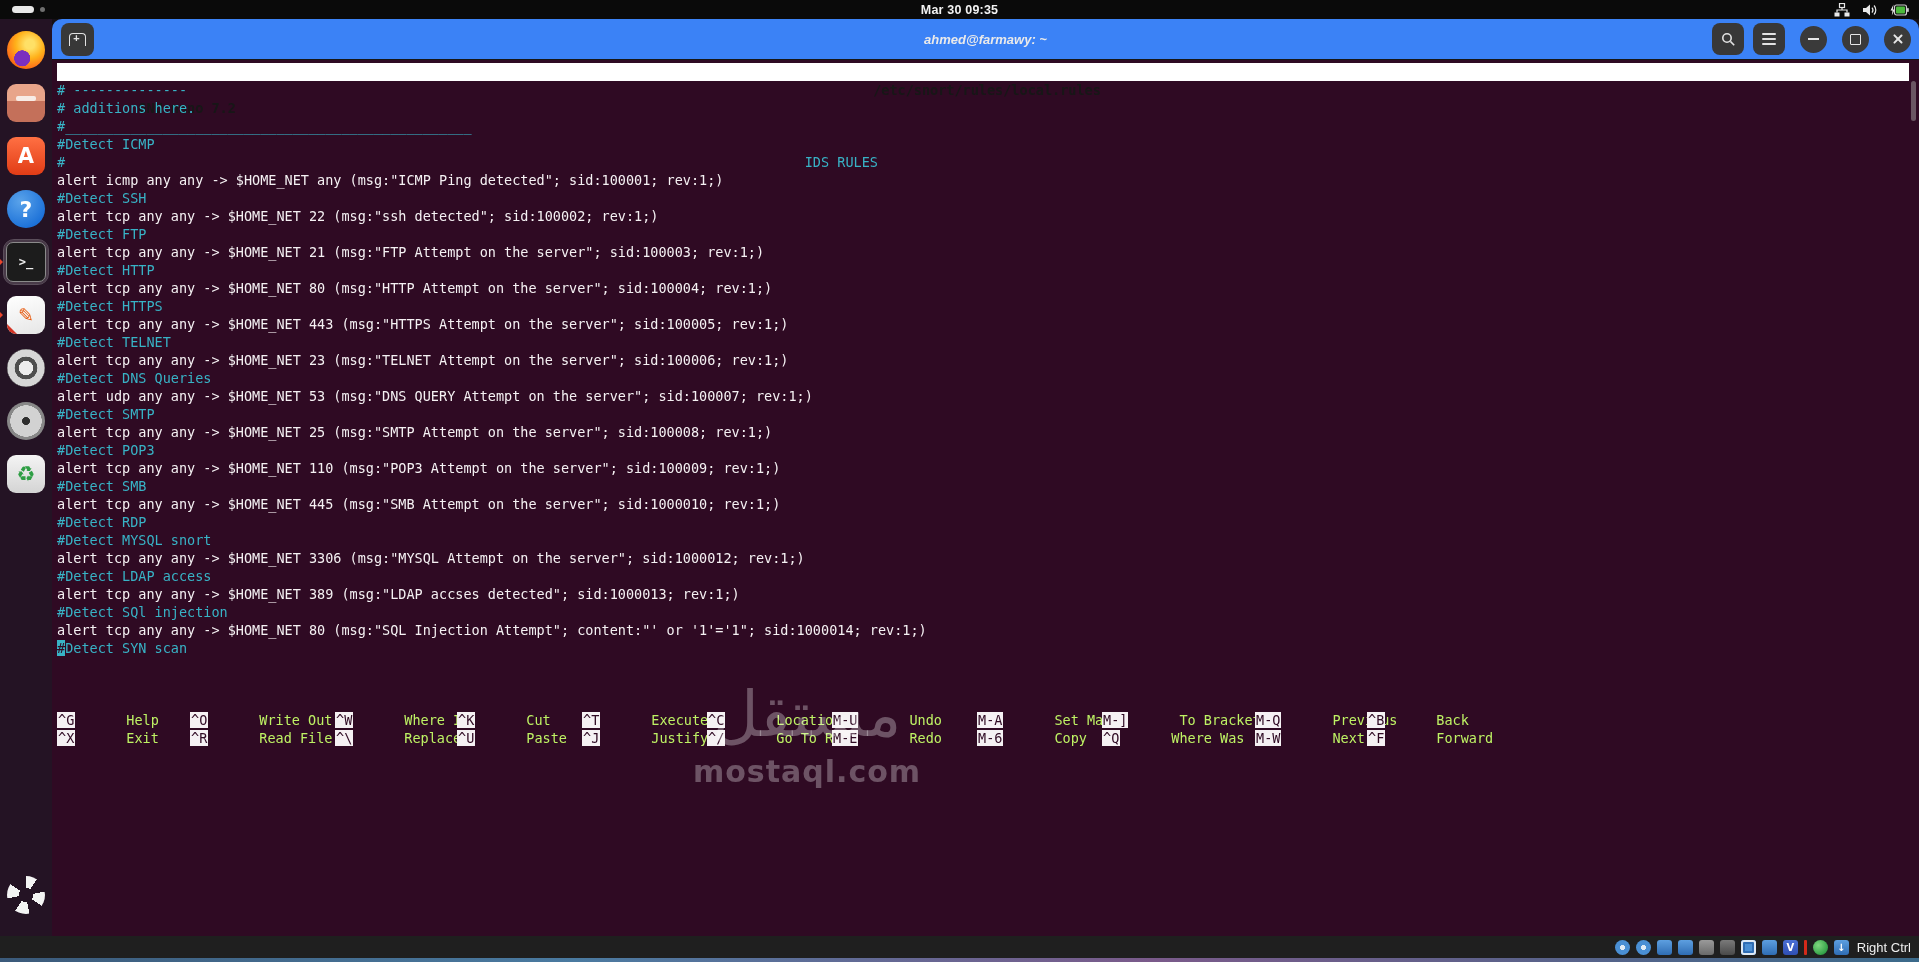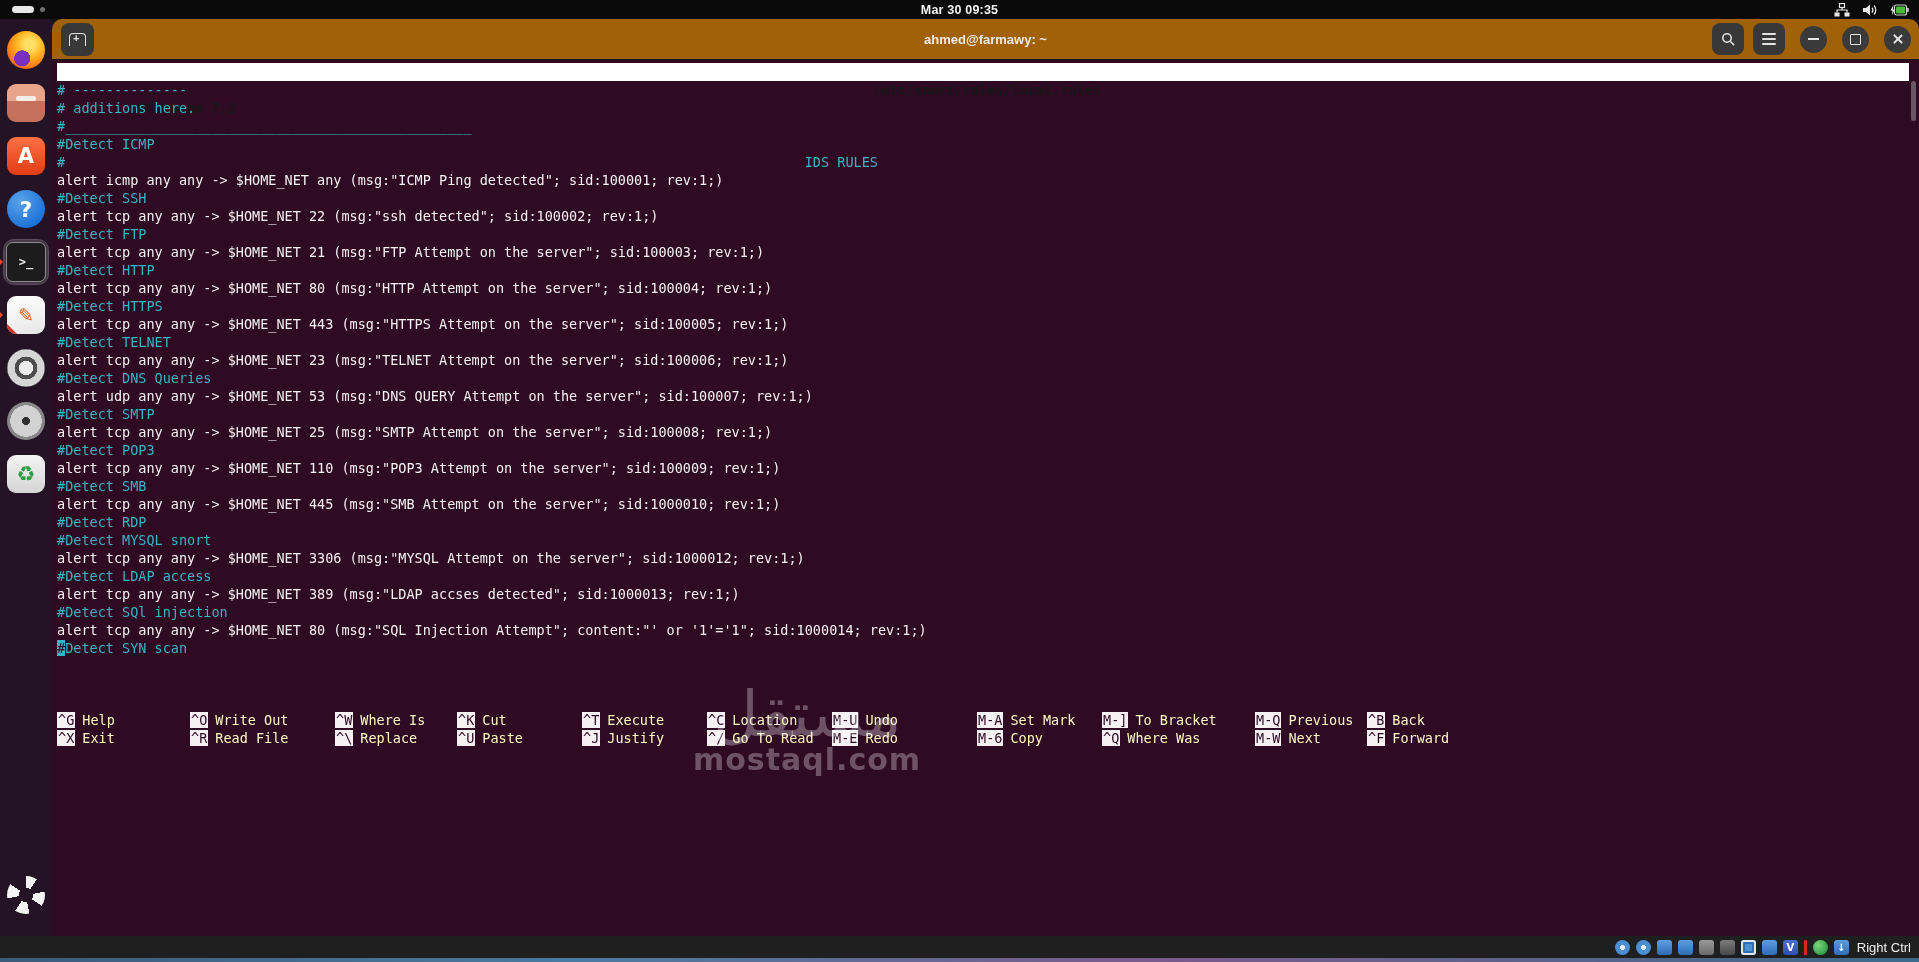--- a/index.html
+++ b/index.html
@@ -48,21 +48,21 @@
   .showapps{position:absolute;bottom:22px;left:7px;width:38px;height:38px;border-radius:50%;cursor:pointer;
     background:
       radial-gradient(circle,#241324 0 26%, rgba(0,0,0,0) 27%),
       conic-gradient(#f4f4f4 0 35deg, rgba(0,0,0,0) 35deg 80deg, #f4f4f4 80deg 125deg,
         rgba(0,0,0,0) 125deg 170deg, #f4f4f4 170deg 215deg, rgba(0,0,0,0) 215deg 260deg,
         #f4f4f4 260deg 305deg, rgba(0,0,0,0) 305deg 360deg);}
 
   
   .window{position:absolute;left:52px;top:19px;width:1867px;height:917px;border-radius:10px 10px 0 0;
     overflow:hidden;background:#2f0a23;z-index:10;box-shadow:0 0 0 1px #141414;}
-  .titlebar{position:relative;height:40px;background:#a16207;border-bottom:1px solid #161616;}
+  .titlebar{position:relative;height:40px;background:#3b82f6;border-bottom:1px solid #161616;font-style:italic;}
   .tabbtn{position:absolute;left:9px;top:4px;width:33px;height:33px;background:#383838;border-radius:8px;
     display:flex;align-items:center;justify-content:center;cursor:pointer;}
   .tabglyph{width:15px;height:12px;border:1.6px solid #e2e2e2;border-bottom:none;border-radius:4px 4px 0 0;
     position:relative;display:block;}
   .tabglyph::after{content:"+";position:absolute;left:3px;top:-2px;color:#e2e2e2;font-size:11px;
     font-weight:bold;line-height:12px;}
   .wtitle{position:absolute;left:0;right:0;top:0;height:40px;display:flex;align-items:center;
     justify-content:center;color:#eaeaea;font-size:13px;font-weight:bold;pointer-events:none;}
   .wctrls{position:absolute;right:8px;top:0;height:40px;display:flex;align-items:center;gap:9px;}
   .sqbtn{width:32px;height:32px;border-radius:8px;background:#383838;display:flex;align-items:center;
@@ -86,28 +86,28 @@
   .nanohdr .nfile{position:absolute;left:8px;right:0;text-align:center;}
   .lines{position:absolute;left:5px;top:22px;right:10px;}
   .tline{height:18px;white-space:pre;}
   .tline.c{color:#38b3c6;}
   .tline.w{color:#f5f1f3;}
   .cursor{background:#38b3c6;color:#2f0a23;}
   .shorts{position:absolute;left:5px;top:652px;}
   .srow{display:grid;grid-template-columns:133px 145px 122px 125px 125px 125px 145px 125px 153px 112px 140px;
     height:18px;}
   .skey{background:#f5f1f3;color:#2f0a23;padding:0 1px;margin-right:7px;}
-  .slabel{color:#fef9c3;}
+  .slabel{color:#bef264;margin-left:44px;}
   .scell{white-space:nowrap;}
   .scrollthumb{position:absolute;right:3px;top:22px;width:5px;height:40px;background:#6b5663;
     border-radius:3px;cursor:pointer;}
   .wm{position:absolute;left:580px;top:628px;width:350px;text-align:center;
     color:rgba(255,255,255,.30);pointer-events:none;font-family:"DejaVu Sans",sans-serif;}
   .wm1{font-size:63px;font-weight:normal;line-height:56px;}
-  .wm2{font-size:30px;font-weight:bold;letter-spacing:1px;line-height:34px;}
+  .wm2{font-size:30px;font-weight:bold;letter-spacing:1px;line-height:34px;margin-top:12px;}
 
   
   .vboxbar{position:absolute;left:0;top:936px;width:1919px;height:22px;background:#1f1f1f;z-index:40;
     display:flex;align-items:center;justify-content:flex-end;padding-right:8px;box-sizing:border-box;}
   .vicons{display:flex;align-items:center;}
   .vic{width:15px;height:15px;border-radius:3px;margin-left:6px;display:flex;align-items:center;
     justify-content:center;color:#fff;font-size:10px;font-weight:bold;cursor:pointer;
     font-family:"DejaVu Sans",sans-serif;}
   .vc-blue{background:linear-gradient(180deg,#5d9fe0,#2f6db4);}
   .vc-bluedisc{border-radius:50%;background:radial-gradient(circle,#dfeaf5 0 25%,#4a8fd4 26% 100%);}

